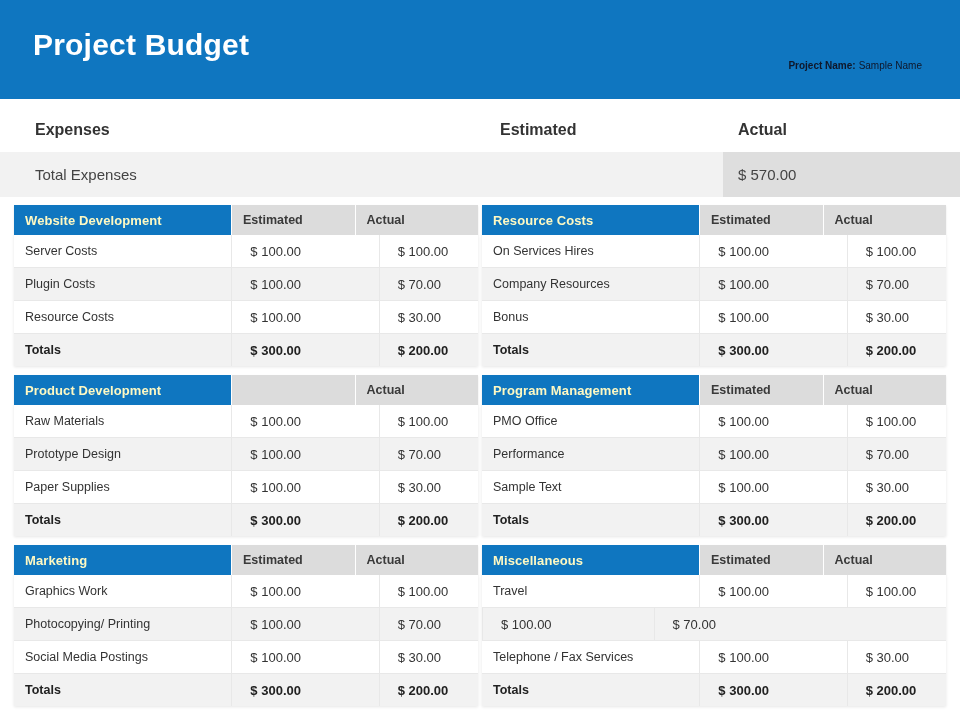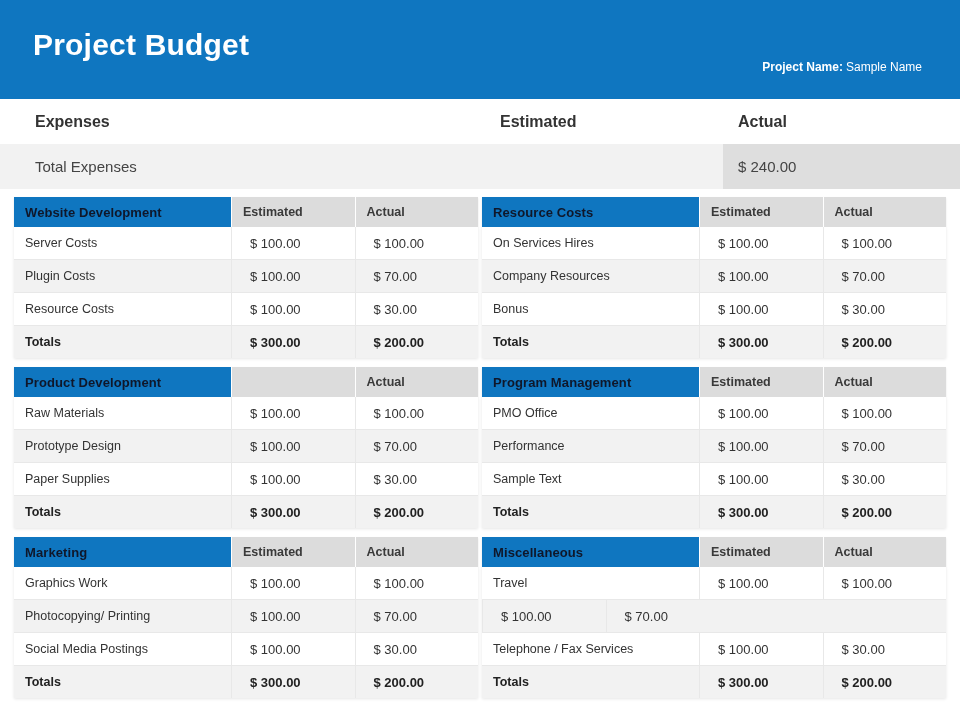--- a/index.html
+++ b/index.html
@@ -30,37 +30,38 @@
     color: #ffffff;
     font-size: 30px;
     font-weight: bold;
     letter-spacing: 0.2px;
     line-height: 1.1;
   }
   .banner-project {
     position: absolute;
     right: 38px;
     top: 60px;
-    color: #ffffff;
-    font-size: 12px;
+    color: #0f172a;
+    font-size: 10px;
     white-space: nowrap;
   }
   .banner-project .pn-label {
     font-weight: bold;
   }
   .banner-project .pn-value {
     font-weight: normal;
     margin-left: 3px;
   }
 
   
   .summary {
     position: relative;
     width: 960px;
     height: 90px;
+    margin-top: 8px;
   }
   .summary-head {
     position: relative;
     height: 45px;
     background: #ffffff;
   }
   .summary-row {
     position: relative;
     height: 45px;
     background: #f2f2f2;
@@ -111,21 +112,21 @@
 
   
   .blk-head {
     display: flex;
     height: 30px;
     box-shadow: 0 1px 2px rgba(0,0,0,0.10);
   }
   .bh-title {
     width: 217px;
     background: #0f76c0;
-    color: #0f172a;
+    color: #fef9c3;
     font-size: 13px;
     font-weight: bold;
     display: flex;
     align-items: center;
     padding-left: 11px;
     box-sizing: border-box;
     letter-spacing: 0.1px;
   }
   .bh-est, .bh-act {
     width: 123.5px;
@@ -142,20 +143,21 @@
 
   
   .blk-body {
     box-shadow: 0 1px 3px rgba(0,0,0,0.10);
     background: #ffffff;
   }
   .trow {
     display: flex;
     height: 32px;
     border-bottom: 1px solid #e8e8e8;
+    gap: 48px;
   }
   .trow:last-child { border-bottom: none; }
   .trow.odd  { background: #ffffff; }
   .trow.even { background: #f2f2f2; }
   .trow.totals { background: #f2f2f2; font-weight: bold; }
 
   .td-name {
     width: 217px;
     display: flex;
     align-items: center;
@@ -189,21 +191,21 @@
 </div>
 
 <div class="summary">
   <div class="summary-head">
     <div class="sum-cell sum-c1">Expenses</div>
     <div class="sum-cell sum-c2">Estimated</div>
     <div class="sum-cell sum-c3">Actual</div>
   </div>
   <div class="summary-row">
     <div class="sum-cell sum-c1">Total Expenses</div>
-    <div class="sum-cell sum-c3">$ 240.00</div>
+    <div class="sum-cell sum-c3">$ 570.00</div>
   </div>
 </div>
 
 <div class="grid">
 
   <div class="grid-row">
 
     <div class="blk">
       <div class="blk-head">
         <div class="bh-title">Website Development</div>

